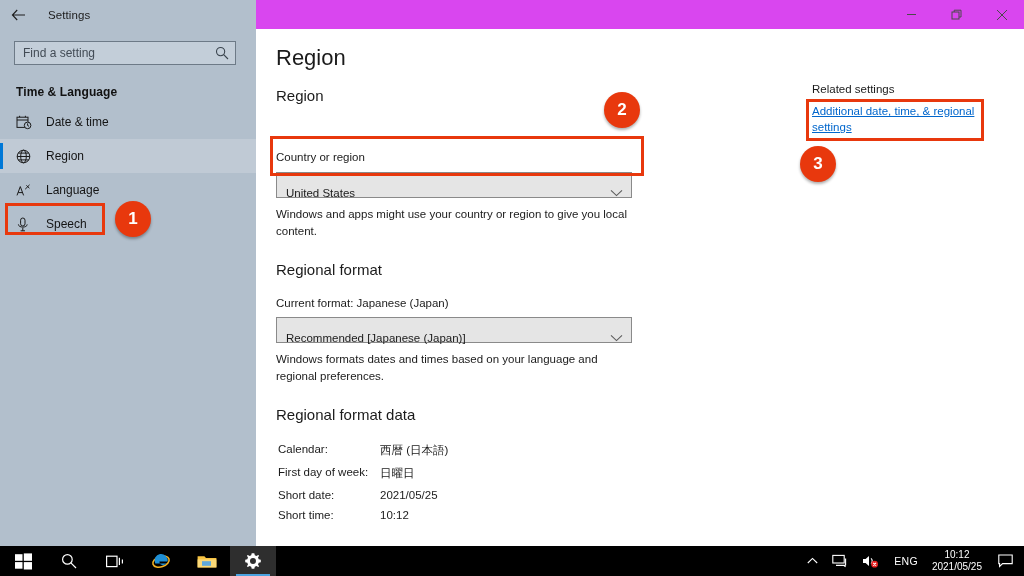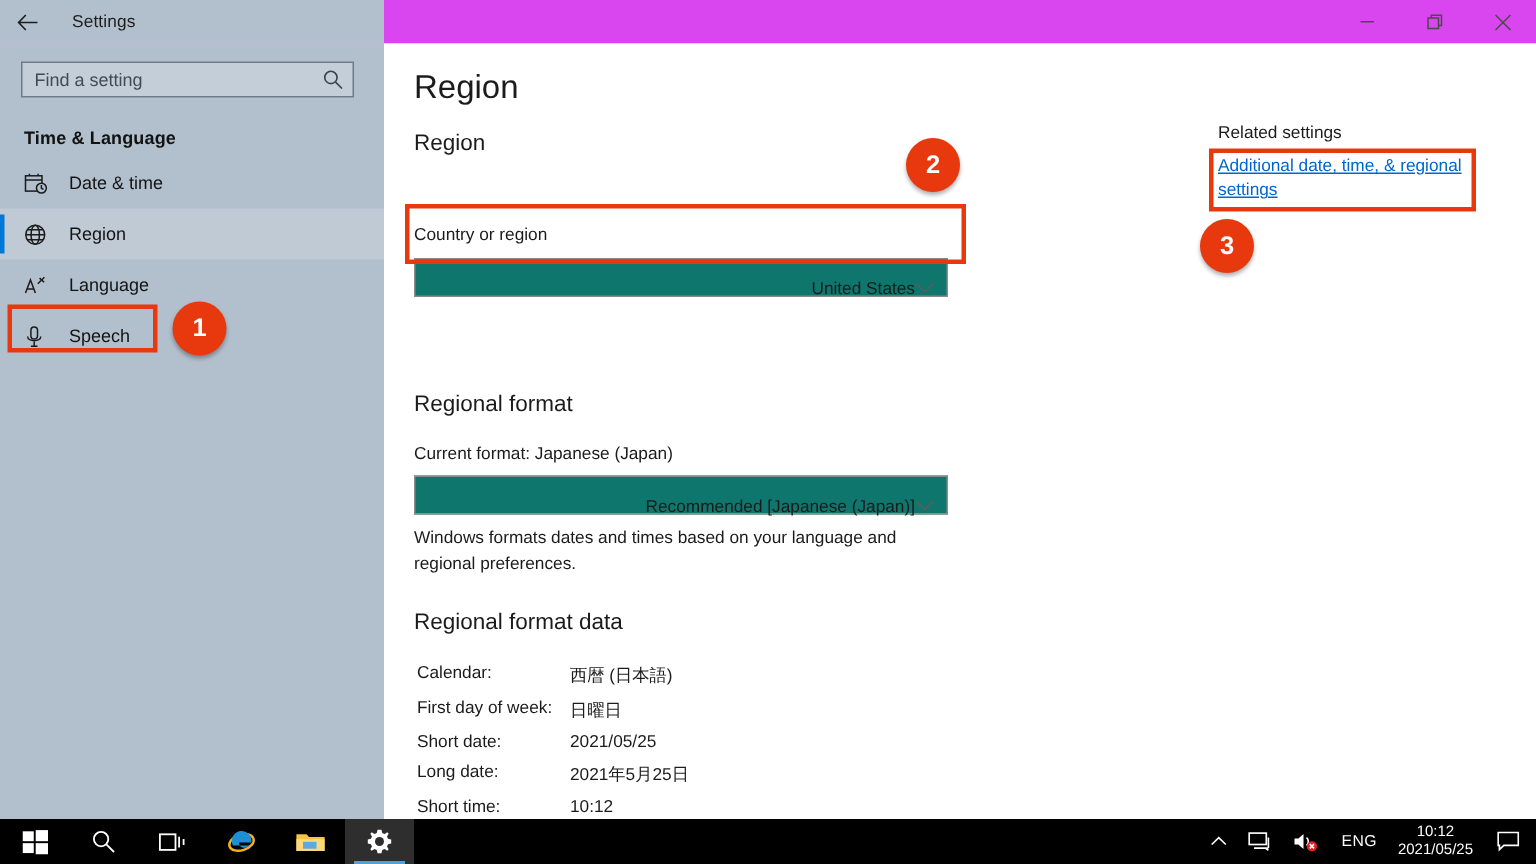--- a/index.html
+++ b/index.html
@@ -84,22 +84,22 @@
     position: absolute; left: 20px; top: 16px;
     font-size: 22px; color: #1b1b1b; font-weight: normal;
   }
   .sec-head {
     font-size: 15px; color: #1b1b1b; font-weight: normal;
   }
   .field-label { font-size: 11.5px; color: #1b1b1b; }
   .desc { font-size: 11.5px; color: #1b1b1b; line-height: 1.45; }
 
   .combo {
-    width: 356px; height: 26px; border: 1px solid #8a8a8a; background: #0f766e;
-    display: flex; align-items: center; justify-content: flex-end;
+    width: 356px; height: 26px; border: 1px solid #8a8a8a; background: #e5e5e5;
+    display: flex; align-items: center; justify-content: space-between;
     padding: 16px 8px 0 9px; font-size: 11.5px; color: #1b1b1b;
   }
   .combo .chev { color: #5c5c5c; }
 
   #sec-region { position: absolute; left: 20px; top: 58px; }
   #lbl-country { position: absolute; left: 20px; top: 122px; }
   #combo-country { position: absolute; left: 20px; top: 143px; }
   #desc-country { position: absolute; left: 20px; top: 177px; width: 360px; }
 
   #sec-format { position: absolute; left: 20px; top: 232px; }
@@ -263,20 +263,21 @@
       <div id="sec-region" class="sec-head">Region</div>
       <div id="lbl-country" class="field-label">Country or region</div>
       <div id="combo-country" class="combo">
         <span>United States</span>
         <span class="chev">
           <svg width="13" height="8" viewBox="0 0 13 8">
               <path d="M1 1.4 L6.5 6.6 L12 1.4" stroke="#5c5c5c" stroke-width="1.1" fill="none"></path>
             </svg>
         </span>
       </div>
+      <div id="desc-country" class="desc">Windows and apps might use your country or region to give you local content.</div>
 
       <div id="sec-format" class="sec-head">Regional format</div>
       <div id="lbl-current" class="field-label">Current format: Japanese (Japan)</div>
       <div id="combo-format" class="combo">
         <span>Recommended [Japanese (Japan)]</span>
         <span class="chev">
           <svg width="13" height="8" viewBox="0 0 13 8">
               <path d="M1 1.4 L6.5 6.6 L12 1.4" stroke="#5c5c5c" stroke-width="1.1" fill="none"></path>
             </svg>
         </span>
@@ -290,24 +291,20 @@
             <td class="k">Calendar:</td>
             <td class="v">西暦 (日本語)</td>
           </tr>
           <tr>
             <td class="k">First day of week:</td>
             <td class="v">日曜日</td>
           </tr>
           <tr>
             <td class="k">Short date:</td>
             <td class="v">2021/05/25</td>
-          </tr>
-          <tr>
-            <td class="k">Long date:</td>
-            <td class="v">2021年5月25日</td>
           </tr>
           <tr>
             <td class="k">Short time:</td>
             <td class="v">10:12</td>
           </tr>
 
         </tbody>
       </table>
 
       <div id="related">

